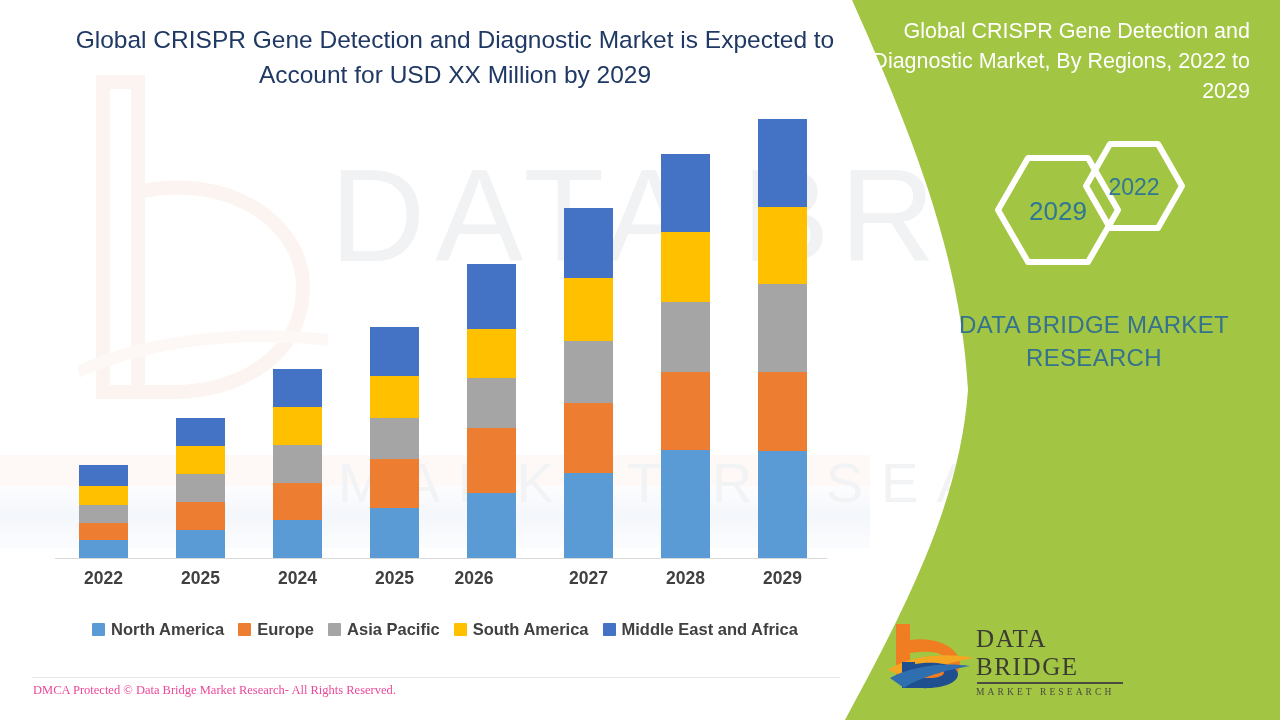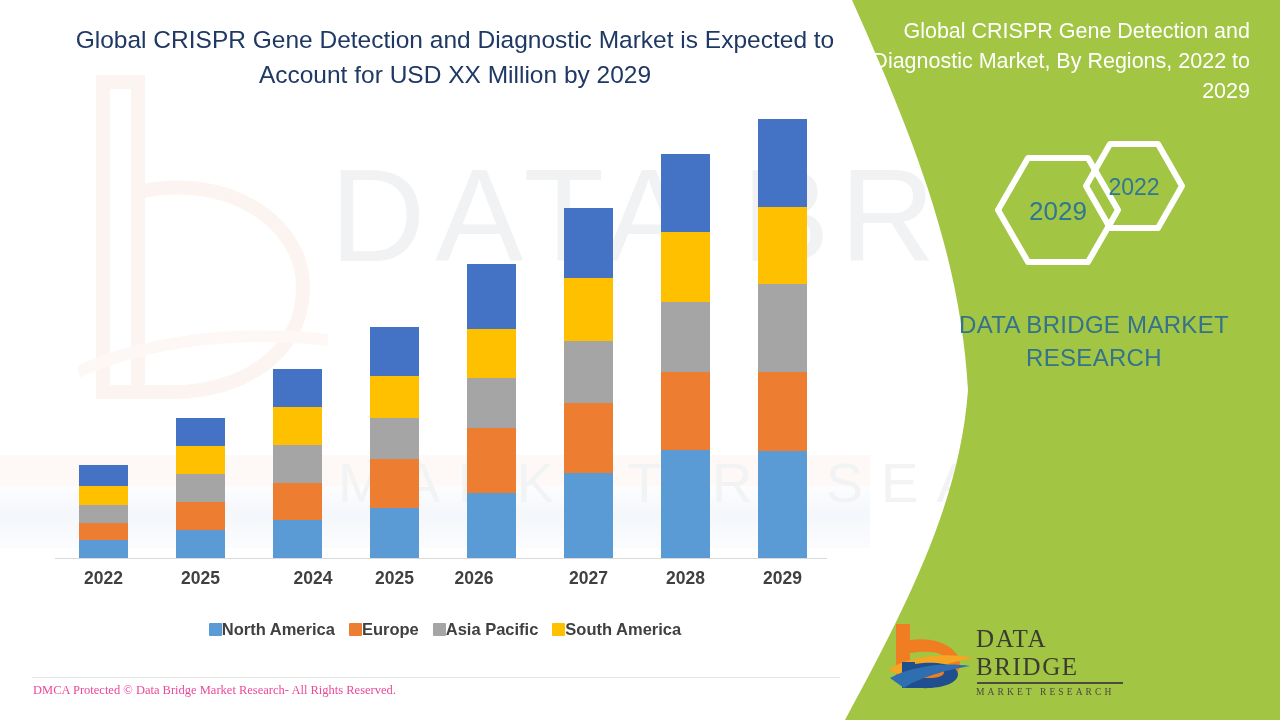--- a/index.html
+++ b/index.html
@@ -80,21 +80,21 @@
   .xlabel{
     position:absolute;width:70px;text-align:center;
     font-size:17.5px;font-weight:bold;color:#404040;top:0;
   }
 
   
   .legend{
     position:absolute;left:60px;top:617px;width:770px;height:24px;
     display:flex;align-items:center;justify-content:center;gap:14px;
   }
-  .leg-item{display:flex;align-items:center;gap:0;}
+  .leg-item{display:flex;align-items:center;gap:6px;}
   .leg-swatch{width:13px;height:13px;display:block;border-radius:1px;}
   .leg-label{font-size:16.5px;font-weight:bold;color:#404040;white-space:nowrap;}
 
   
   .footer-rule{position:absolute;left:32px;top:677px;width:808px;height:1px;background:#e6e6e6;}
   .foot-left{
     position:absolute;left:33px;top:683px;
     font-family:"Liberation Serif", serif;font-size:12.5px;color:#ec4899;white-space:nowrap;
   }
   .foot-right{
@@ -178,21 +178,21 @@
           <span class="seg" style="height: 76.39px; background: rgb(255, 192, 0);"></span>
           <span class="seg" style="height: 88.24px; background: rgb(165, 165, 165);"></span>
           <span class="seg" style="height: 79.02px; background: rgb(237, 125, 49);"></span>
           <span class="seg" style="height: 107.12px; background: rgb(91, 155, 213);"></span>
         </div>
       </div>
   </div>
   <div class="xlabels" id="xlabels">
       <div class="xlabel" style="left: 13.5px;">2022</div>
       <div class="xlabel" style="left: 110.5px;">2025</div>
-      <div class="xlabel" style="left: 207.5px; text-align: right;">2024</div>
+      <div class="xlabel" style="left: 207.5px;">2024</div>
       <div class="xlabel" style="left: 304.5px;">2025</div>
       <div class="xlabel" style="left: 384px;">2026</div>
       <div class="xlabel" style="left: 498.5px;">2027</div>
       <div class="xlabel" style="left: 595.5px;">2028</div>
       <div class="xlabel" style="left: 692.5px;">2029</div>
     </div>
 
   <div class="legend" id="legend">
       <div class="leg-item">
         <span class="leg-swatch" style="background: rgb(91, 155, 213);"></span>
@@ -202,20 +202,24 @@
         <span class="leg-swatch" style="background: rgb(237, 125, 49);"></span>
         <span class="leg-label">Europe</span>
       </div>
       <div class="leg-item">
         <span class="leg-swatch" style="background: rgb(165, 165, 165);"></span>
         <span class="leg-label">Asia Pacific</span>
       </div>
       <div class="leg-item">
         <span class="leg-swatch" style="background: rgb(255, 192, 0);"></span>
         <span class="leg-label">South America</span>
+      </div>
+      <div class="leg-item">
+        <span class="leg-swatch" style="background: rgb(68, 114, 196);"></span>
+        <span class="leg-label">Middle East and Africa</span>
       </div>
     </div>
 
   <div class="footer-rule"></div>
   <div class="foot-left">DMCA Protected © Data Bridge Market Research- All Rights Reserved.</div>
 
   <div class="green-panel">
     <svg width="520" height="720" viewBox="0 0 520 720" style="position:absolute;left:0;top:0;">
       <path d="M92 0 L520 0 L520 720 L85 720 C150 600, 200 500, 208 390 C200 250, 150 130, 92 0 Z" fill="#a2c543"></path>
     </svg>

